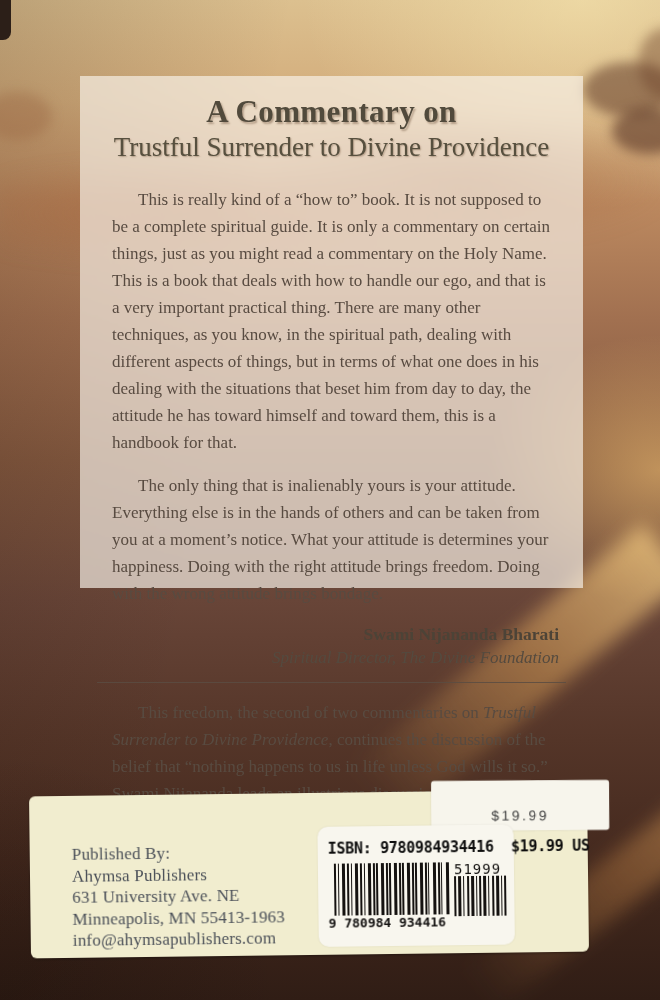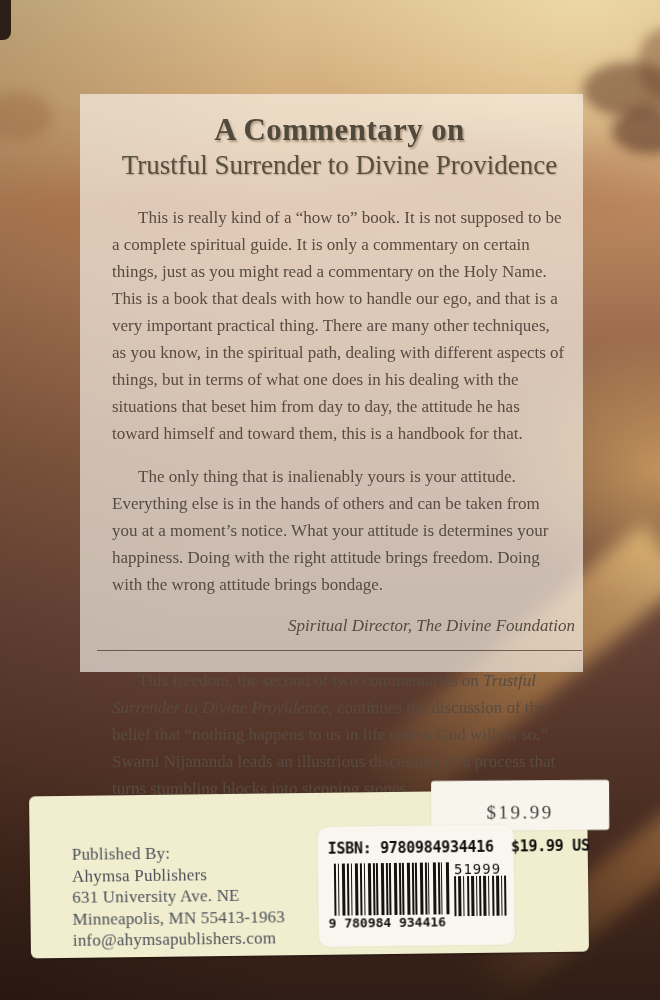--- a/index.html
+++ b/index.html
@@ -28,23 +28,23 @@
   .ray{position:absolute;filter:blur(9px);}
   .ray.r1{left:330px;top:637px;width:380px;height:72px;transform:rotate(-40deg);
     background:linear-gradient(90deg, rgba(255,180,90,0) 0%, rgba(255,190,100,0.38) 55%, rgba(255,214,136,0.62) 100%);}
   .ray.r2{left:448px;top:872px;width:300px;height:52px;transform:rotate(-38deg);
     background:linear-gradient(90deg, rgba(240,160,80,0) 0%, rgba(240,165,85,0.28) 60%, rgba(250,185,105,0.4) 100%);}
   .vignette-bl{position:absolute;inset:0;
     background:radial-gradient(ellipse 60% 35% at 0% 100%, rgba(25,14,9,0.35), transparent 70%);}
   .spine-corner{position:absolute;left:0;top:0;width:11px;height:40px;background:#2c1f18;
     border-bottom-right-radius:8px;}
   
-  .panel{position:absolute;left:80px;top:94px;width:503px;height:578px;
+  .panel{position:absolute;left:80px;top:76px;width:503px;height:512px;
     background:rgba(247,241,233,0.68);backdrop-filter:blur(1.5px);
-    box-sizing:border-box;padding:18px 0 0 16px;color:#55493f;}
+    box-sizing:border-box;padding:18px 16px 0 16px;color:#55493f;}
   .panel .title{margin:0;text-align:center;font-size:31px;font-weight:700;color:#514a3c;
     letter-spacing:0.4px;text-shadow:1.5px 1.5px 2px rgba(92,62,40,0.4);line-height:36px;}
   .panel .subtitle{margin:0;text-align:center;font-size:27px;font-weight:400;color:#57503f;
     text-shadow:1px 1px 1.5px rgba(92,62,40,0.35);line-height:34px;}
   .para{margin:16px;font-size:17px;line-height:27px;text-indent:26px;color:#584b41;}
   .para.p1{margin-top:22px;}
   .attribution{text-align:right;padding-right:8px;margin-top:4px;}
   .attr-name{font-weight:700;font-size:17.5px;color:#4c4337;line-height:23px;}
   .attr-role{font-style:italic;font-size:17px;color:#544a3f;line-height:23px;}
   .divider{border:none;border-top:1.5px solid rgba(90,76,66,0.85);margin:13px 1px 11px 1px;}
@@ -52,21 +52,21 @@
   
   .label{position:absolute;left:30px;top:793px;width:558px;height:162px;
     background:#f1edcf;border-radius:6px;transform:rotate(-0.7deg);
     box-shadow:0 1px 3px rgba(0,0,0,0.35);}
   .publisher{position:absolute;left:42px;top:48px;font-size:17px;line-height:21.5px;
     color:#4b5058;letter-spacing:0.2px;}
   .price-sticker{position:absolute;left:402px;top:-10px;width:178px;height:50px;
     background:#f7f5ec;border-radius:3px;transform:rotate(0.4deg);
     display:flex;align-items:flex-end;justify-content:center;padding-bottom:7px;box-sizing:border-box;
     box-shadow:0 0 2px rgba(0,0,0,0.12);}
-  .price-sticker span{font-family:Liberation Serif, serif;font-size:19px;
+  .price-sticker span{font-family:Liberation Sans, sans-serif;font-size:14px;
     letter-spacing:2.5px;color:#3c3c3c;}
   .barcode-sticker{position:absolute;left:288px;top:34px;width:196px;height:120px;
     background:#f8f6ee;border-radius:10px;box-shadow:0 0 2px rgba(0,0,0,0.1);}
   .isbn-line{position:absolute;left:298px;top:47px;font-family:"DejaVu Sans Mono", monospace;
     font-weight:700;font-size:15px;letter-spacing:-0.3px;color:#0d0d0d;white-space:pre;}
   .barcode-main{position:absolute;left:304px;top:71px;width:116px;height:52px;
     background:repeating-linear-gradient(90deg,
       #151210 0px,#151210 2px, transparent 2px, transparent 3.5px,
       #151210 3.5px,#151210 4.5px, transparent 4.5px, transparent 8px,
       #151210 8px,#151210 11px, transparent 11px, transparent 13px);}
@@ -98,20 +98,21 @@
   <div class="ray r2"></div>
   <div class="vignette-bl"></div>
   <div class="spine-corner"></div>
 
   <div class="panel">
     <h1 class="title">A Commentary on</h1>
     <h2 class="subtitle">Trustful Surrender to Divine Providence</h2>
     <p class="para p1">This is really kind of a “how to” book. It is not supposed to be a complete spiritual guide. It is only a commentary on certain things, just as you might read a commentary on the Holy Name.  This is a book that deals with how to handle our ego, and that is a very important practical thing. There are many other techniques, as you know, in the spiritual path, dealing with different aspects of things, but in terms of what one does in his dealing with the situations that beset him from day to day, the attitude he has toward himself and toward them, this is a handbook for that.</p>
     <p class="para p2">The only thing that is inalienably yours is your attitude. Everything else is in the hands of others and can be taken from you at a moment’s notice. What your attitude is determines your happiness. Doing with the right attitude brings freedom. Doing with the wrong attitude brings bondage.</p>
     <div class="attribution">
+      <div class="attr-name">Swami Nijananda Bharati</div>
       <div class="attr-role">Spiritual Director, The Divine Foundation</div>
     </div>
     <hr class="divider">
     <p class="para p3"><span>This freedom, the second of two commentaries on </span><em>Trustful Surrender to Divine Providence</em><span>, continues the discussion of the belief that “nothing happens to us in life unless God wills it so.” Swami Nijananda leads an illustrious discussion of a process that turns stumbling blocks into stepping stones.</span></p>
   </div>
 
   <div class="label">
     <div class="publisher">
       <div>Published By:</div>
       <div>Ahymsa Publishers</div>

